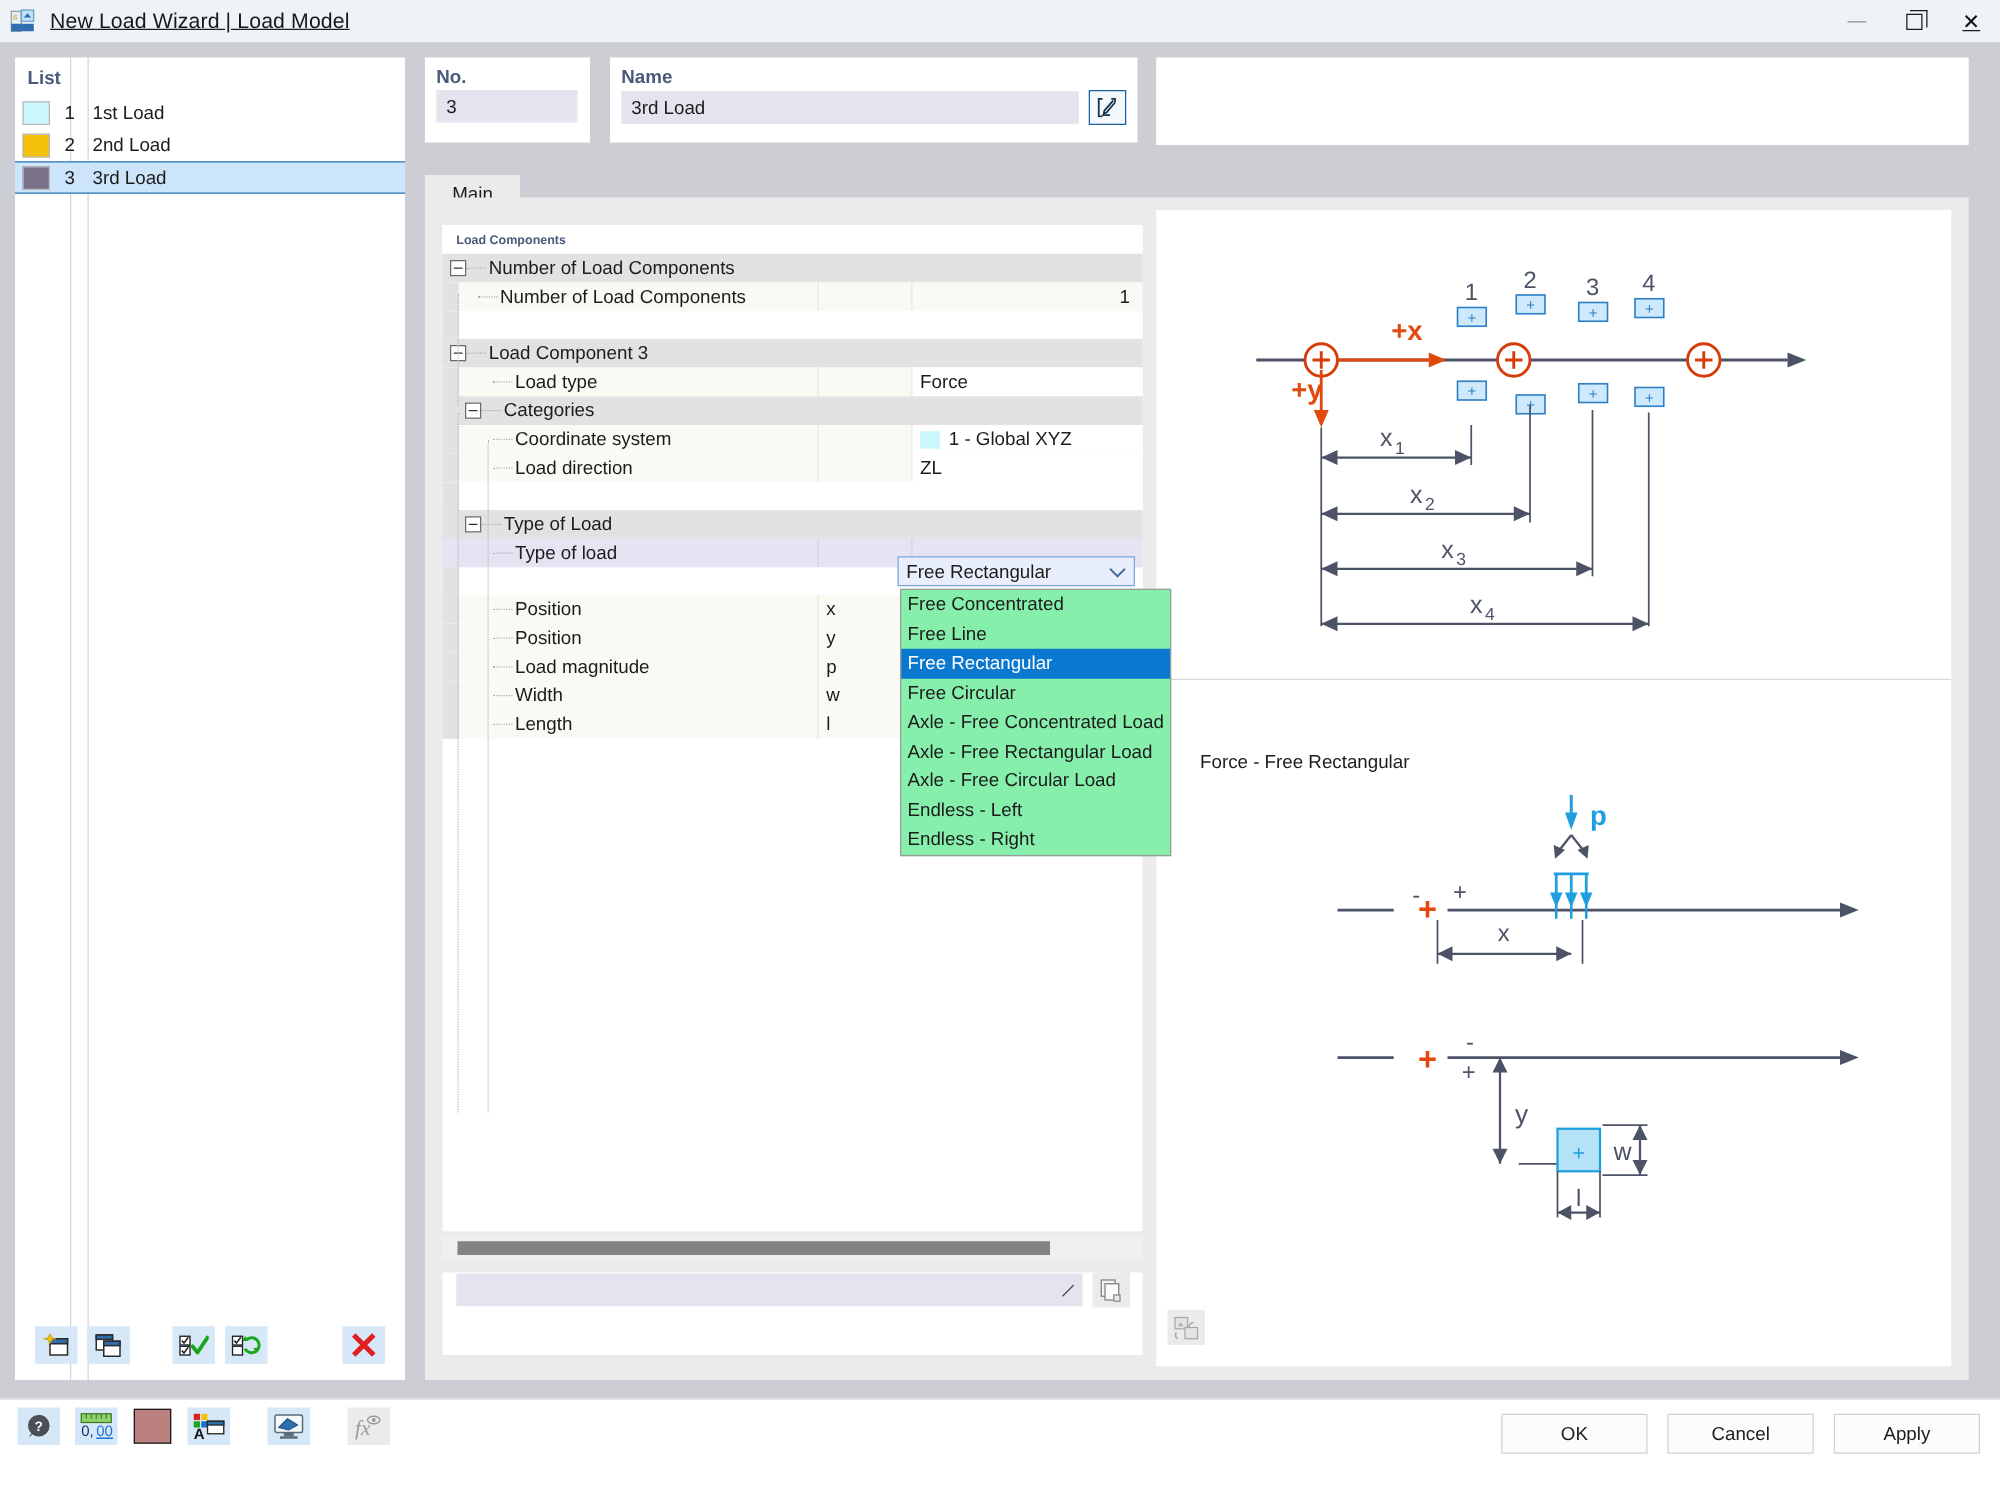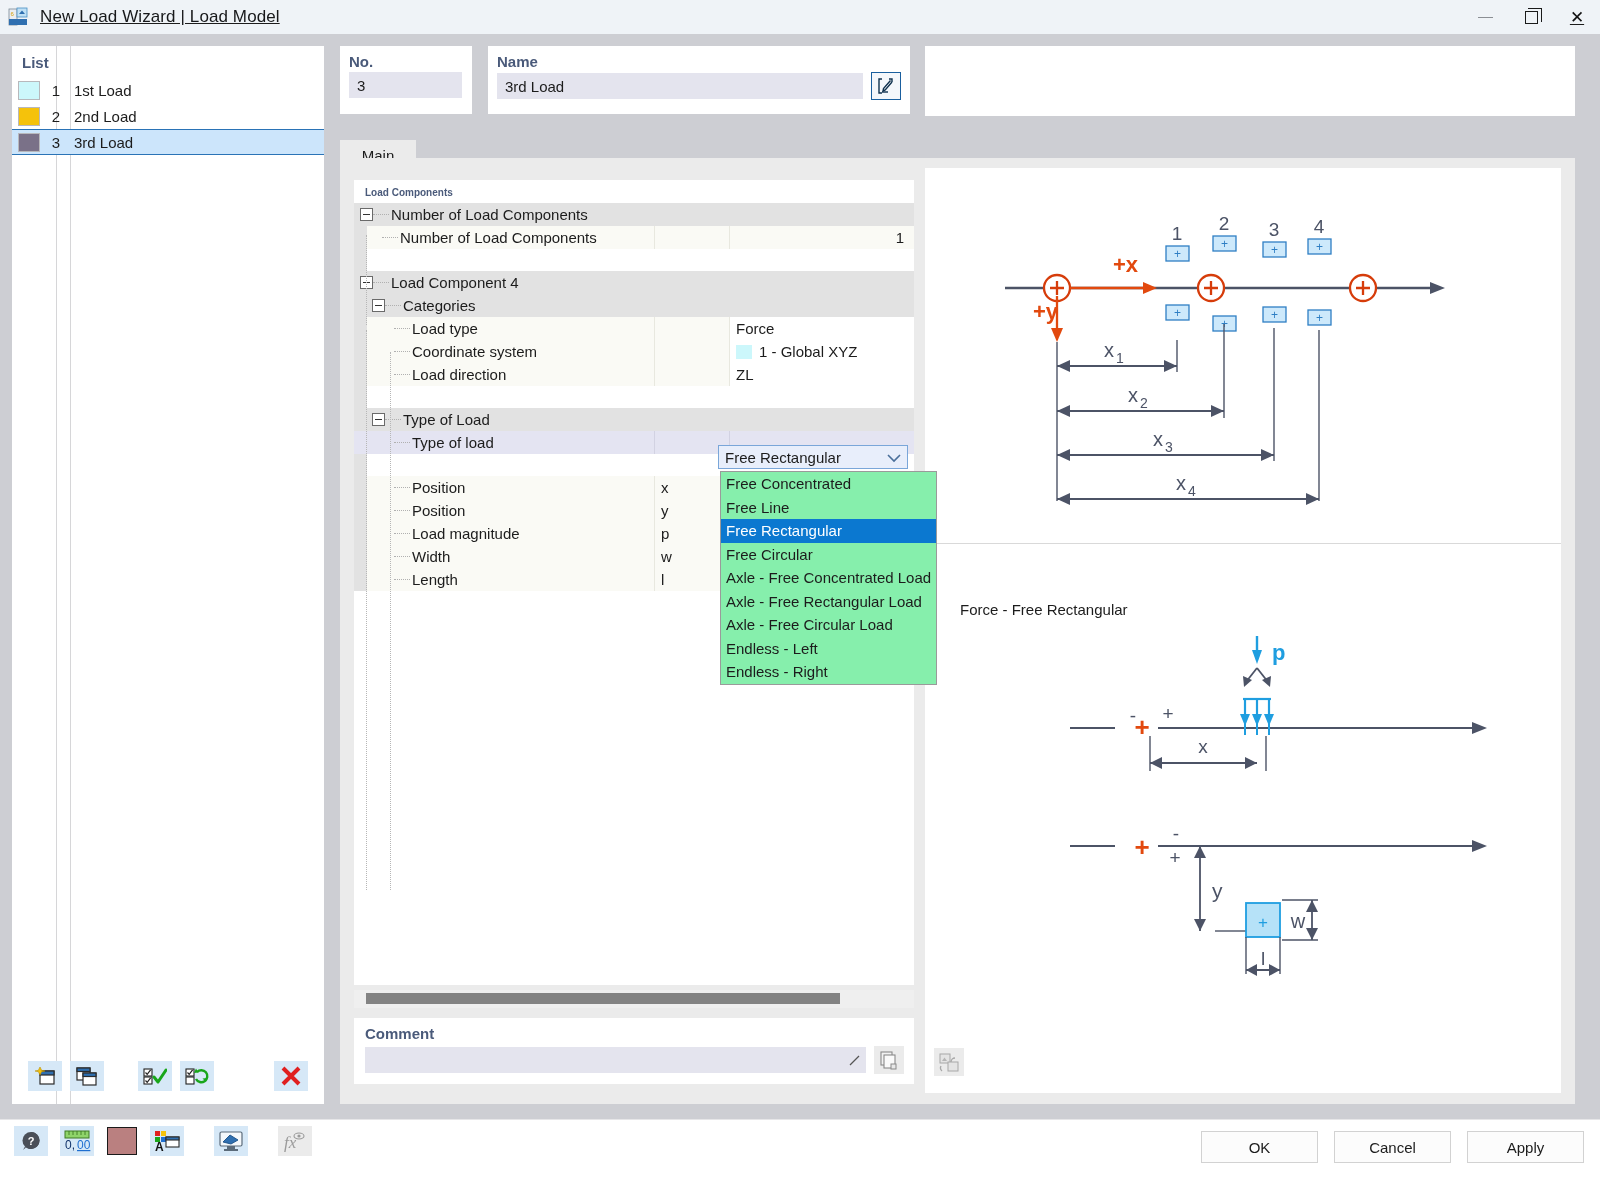--- a/index.html
+++ b/index.html
@@ -315,45 +315,45 @@
       <div class="gutter"></div>
       <div class="c-name" style="padding-left:28px"></div>
       <div class="c-mid" style="border-left:none"></div>
       <div class="c-val" style="border-left:none"></div>
     </div>
 
     <div class="trow group">
       <div class="c-name" style="padding-left:6px">
         <span class="expander"></span>
         <span class="dashlead"></span>
-        <span class="lbl">Load Component 4</span>
-      </div>
-      <div class="c-mid"></div>
-      <div class="c-val"></div>
+        <span class="lbl">Load Component 3</span>
+      </div>
+      <div class="c-mid"></div>
+      <div class="c-val"></div>
+    </div>
+
+    <div class="trow leaf">
+      <div class="gutter"></div>
+      <div class="c-name" style="padding-left:40px">
+        <span class="dashlead"></span>
+        <span class="lbl">Load type</span>
+      </div>
+      <div class="c-mid"></div>
+      <div class="c-val" style="background:#fff">Force</div>
     </div>
 
     <div class="trow group">
       <div class="gutter"></div>
       <div class="c-name" style="padding-left:18px">
         <span class="expander"></span>
         <span class="dashlead"></span>
         <span class="lbl">Categories</span>
       </div>
       <div class="c-mid"></div>
       <div class="c-val"></div>
-    </div>
-
-    <div class="trow leaf">
-      <div class="gutter"></div>
-      <div class="c-name" style="padding-left:40px">
-        <span class="dashlead"></span>
-        <span class="lbl">Load type</span>
-      </div>
-      <div class="c-mid"></div>
-      <div class="c-val" style="background:#fff">Force</div>
     </div>
 
     <div class="trow leaf">
       <div class="gutter"></div>
       <div class="c-name" style="padding-left:40px">
         <span class="dashlead"></span>
         <span class="lbl">Coordinate system</span>
       </div>
       <div class="c-mid"></div>
       <div class="c-val" style="background:#fff">
@@ -458,21 +458,20 @@
 
     <div class="guide" style="left:12px; top:55px; height:90px;"></div>
     <div class="guide" style="left:12px; top:150px; height:560px;"></div>
     <div class="guide" style="left:36px; top:172px; height:538px;"></div>
   </div>
 
   <div id="hscroll-track"></div>
   <div id="hscroll-thumb"></div>
 
   <div id="comment-panel">
-    <div id="comment-title">Comment</div>
     <div id="comment-row">
       <div id="comment-input" placeholder="">
         <svg id="comment-resize" viewBox="0 0 11 11">
           <path d="M1 10 L10 1" stroke="#555" stroke-width="1.2"></path>
         </svg>
       </div>
       <div id="comment-copybtn">
         <span>
           <svg width="19" height="19" viewBox="0 0 19 19">
             <rect x="1" y="1" width="11" height="13" fill="#f2f2f2" stroke="#8a8a8a" stroke-width="1.1"></rect>

